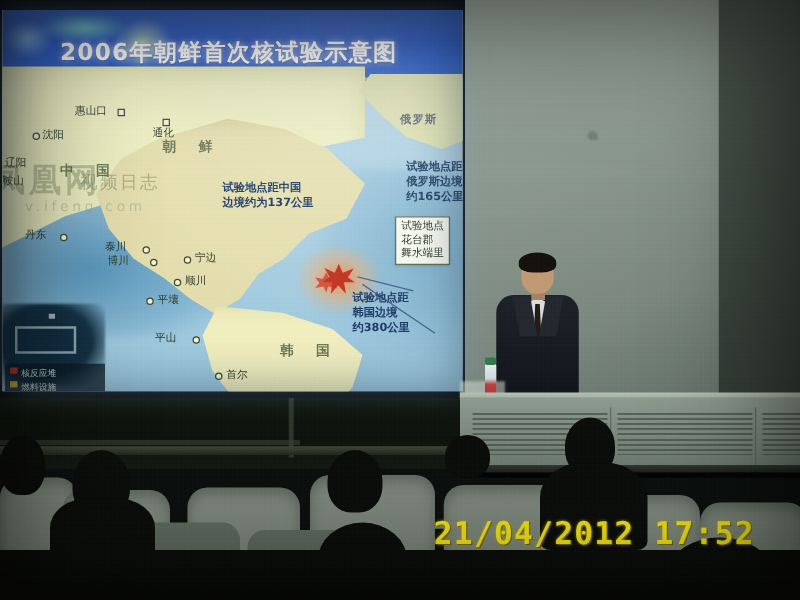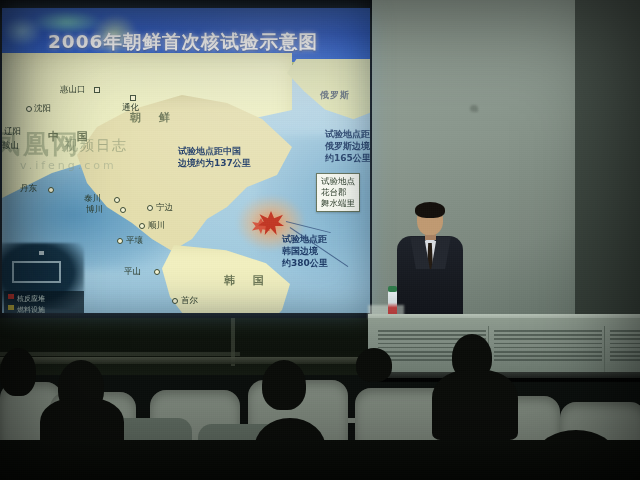--- a/index.html
+++ b/index.html
@@ -383,16 +383,17 @@
 
   <div class="silh" style="left:452px;top:334px;width:40px;height:46px;"></div>
   <div class="silh-sh" style="left:432px;top:370px;width:86px;height:70px;"></div>
 
   <div class="silh" style="left:176px;top:440px;width:70px;height:44px;"></div>
   <div class="silh" style="left:536px;top:430px;width:80px;height:52px;"></div>
   <div class="silh" style="left:356px;top:348px;width:36px;height:34px;"></div>
 
   <div class="dark-floor"></div>
 
+  <div class="timestamp">21/04/2012  17:52</div>
 
   <div class="photo-grain"></div>
   <div class="photo-vig"></div>
 </div>
 
 </body></html>

